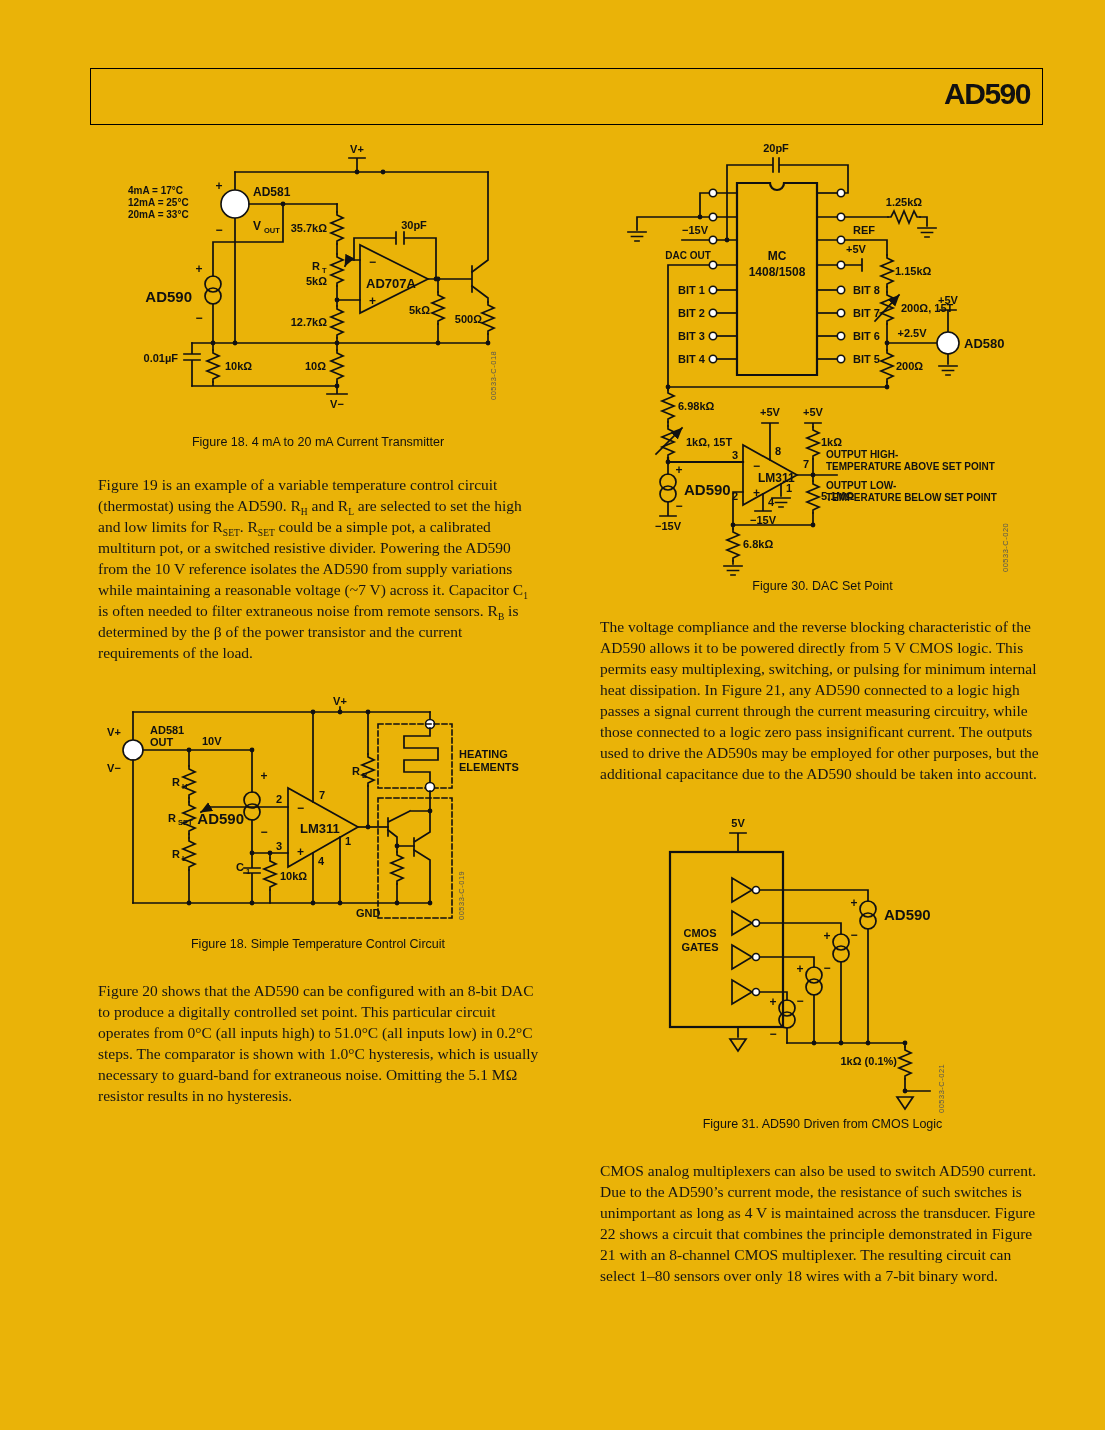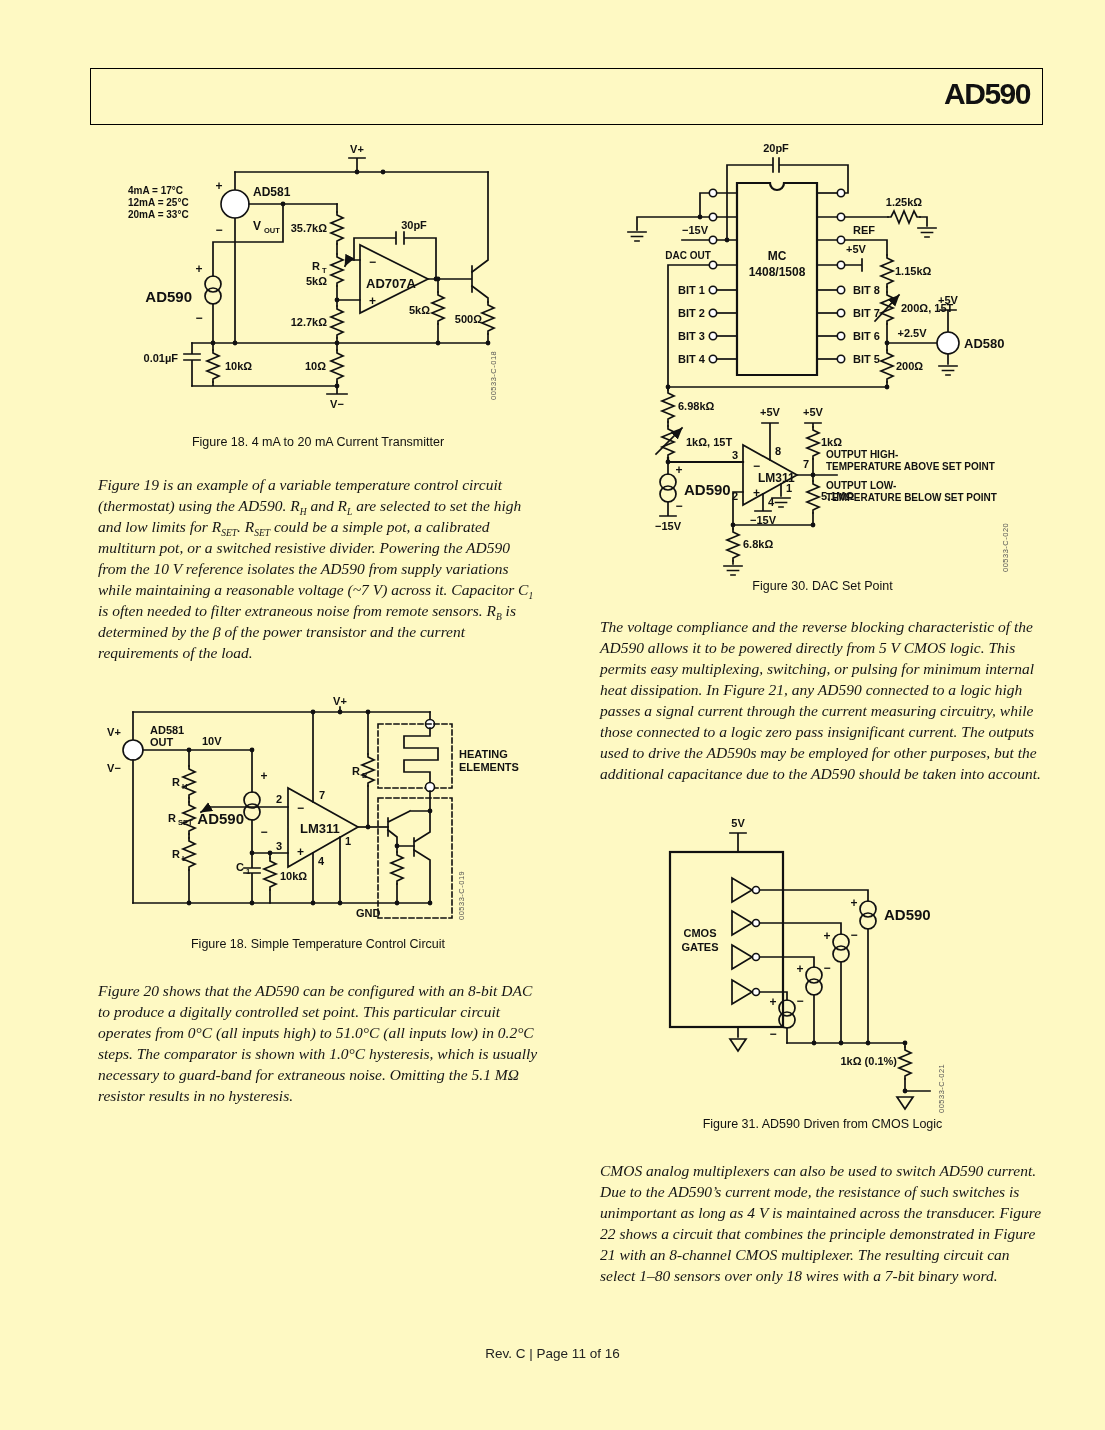--- a/index.html
+++ b/index.html
@@ -1,22 +1,22 @@
 <!DOCTYPE html>
 <html><head>
 <meta charset="utf-8">
 <style>
   html,body{margin:0;padding:0;background:#fff;}
-  #page{position:relative;width:1105px;height:1430px;background:#fef9c3;overflow:hidden;
+  #page{position:relative;width:1105px;height:1430px;background:#eab308;overflow:hidden;
         font-family:"Liberation Sans",sans-serif;color:#111;}
   #hdrbox{position:absolute;left:90px;top:68px;width:951px;height:55px;border:1.7px solid #000;}
   #hdrtitle{position:absolute;right:12px;top:8px;font-size:30px;font-weight:bold;
             letter-spacing:-1.5px;font-family:"Liberation Sans",sans-serif;}
   .para{position:absolute;font-family:"Liberation Serif",serif;font-size:15.5px;
-        line-height:21px;color:#151515;text-align:left;font-style:italic;}
+        line-height:21px;color:#151515;text-align:left;}
   .para sub{font-size:9.5px;line-height:0;}
   .cap{position:absolute;font-size:12.5px;text-align:center;color:#111;}
   .fig{position:absolute;margin:0;}
   footer{position:absolute;left:0;top:1346px;width:1105px;text-align:center;
          font-size:13.5px;color:#222;}
   
   .w{stroke:#111;stroke-width:1.7;fill:none;stroke-linecap:square;}
   .dash{stroke-dasharray:5 3;stroke-width:1.6;}
   .dot{fill:#111;stroke:none;}
   .pin{fill:#fff;stroke:#111;stroke-width:1.6;}
@@ -438,14 +438,13 @@
         <text class="big" x="284" y="107">AD590</text>
         <text class="lb" x="297" y="252" text-anchor="end">1kΩ (0.1%)</text>
         <text class="wm" transform="translate(344,300) rotate(-90)">00533-C-021</text>
       </g>
     </svg>
   </figure>
   <div class="cap" style="left:600px;top:1117px;width:445px">Figure 31. AD590 Driven from CMOS Logic</div>
 
   <p class="para" style="left:600px;top:1144px;width:445px">CMOS analog multiplexers can also be used to switch AD590 current. Due to the AD590’s current mode, the resistance of such switches is unimportant as long as 4 V is maintained across the transducer. Figure 22 shows a circuit that combines the principle demonstrated in Figure 21 with an 8-channel CMOS multiplexer. The resulting circuit can select 1–80 sensors over only 18 wires with a 7-bit binary word.</p>
 
-  <footer>Rev. C | Page 11 of 16</footer>
 </div>
 
 </body></html>

